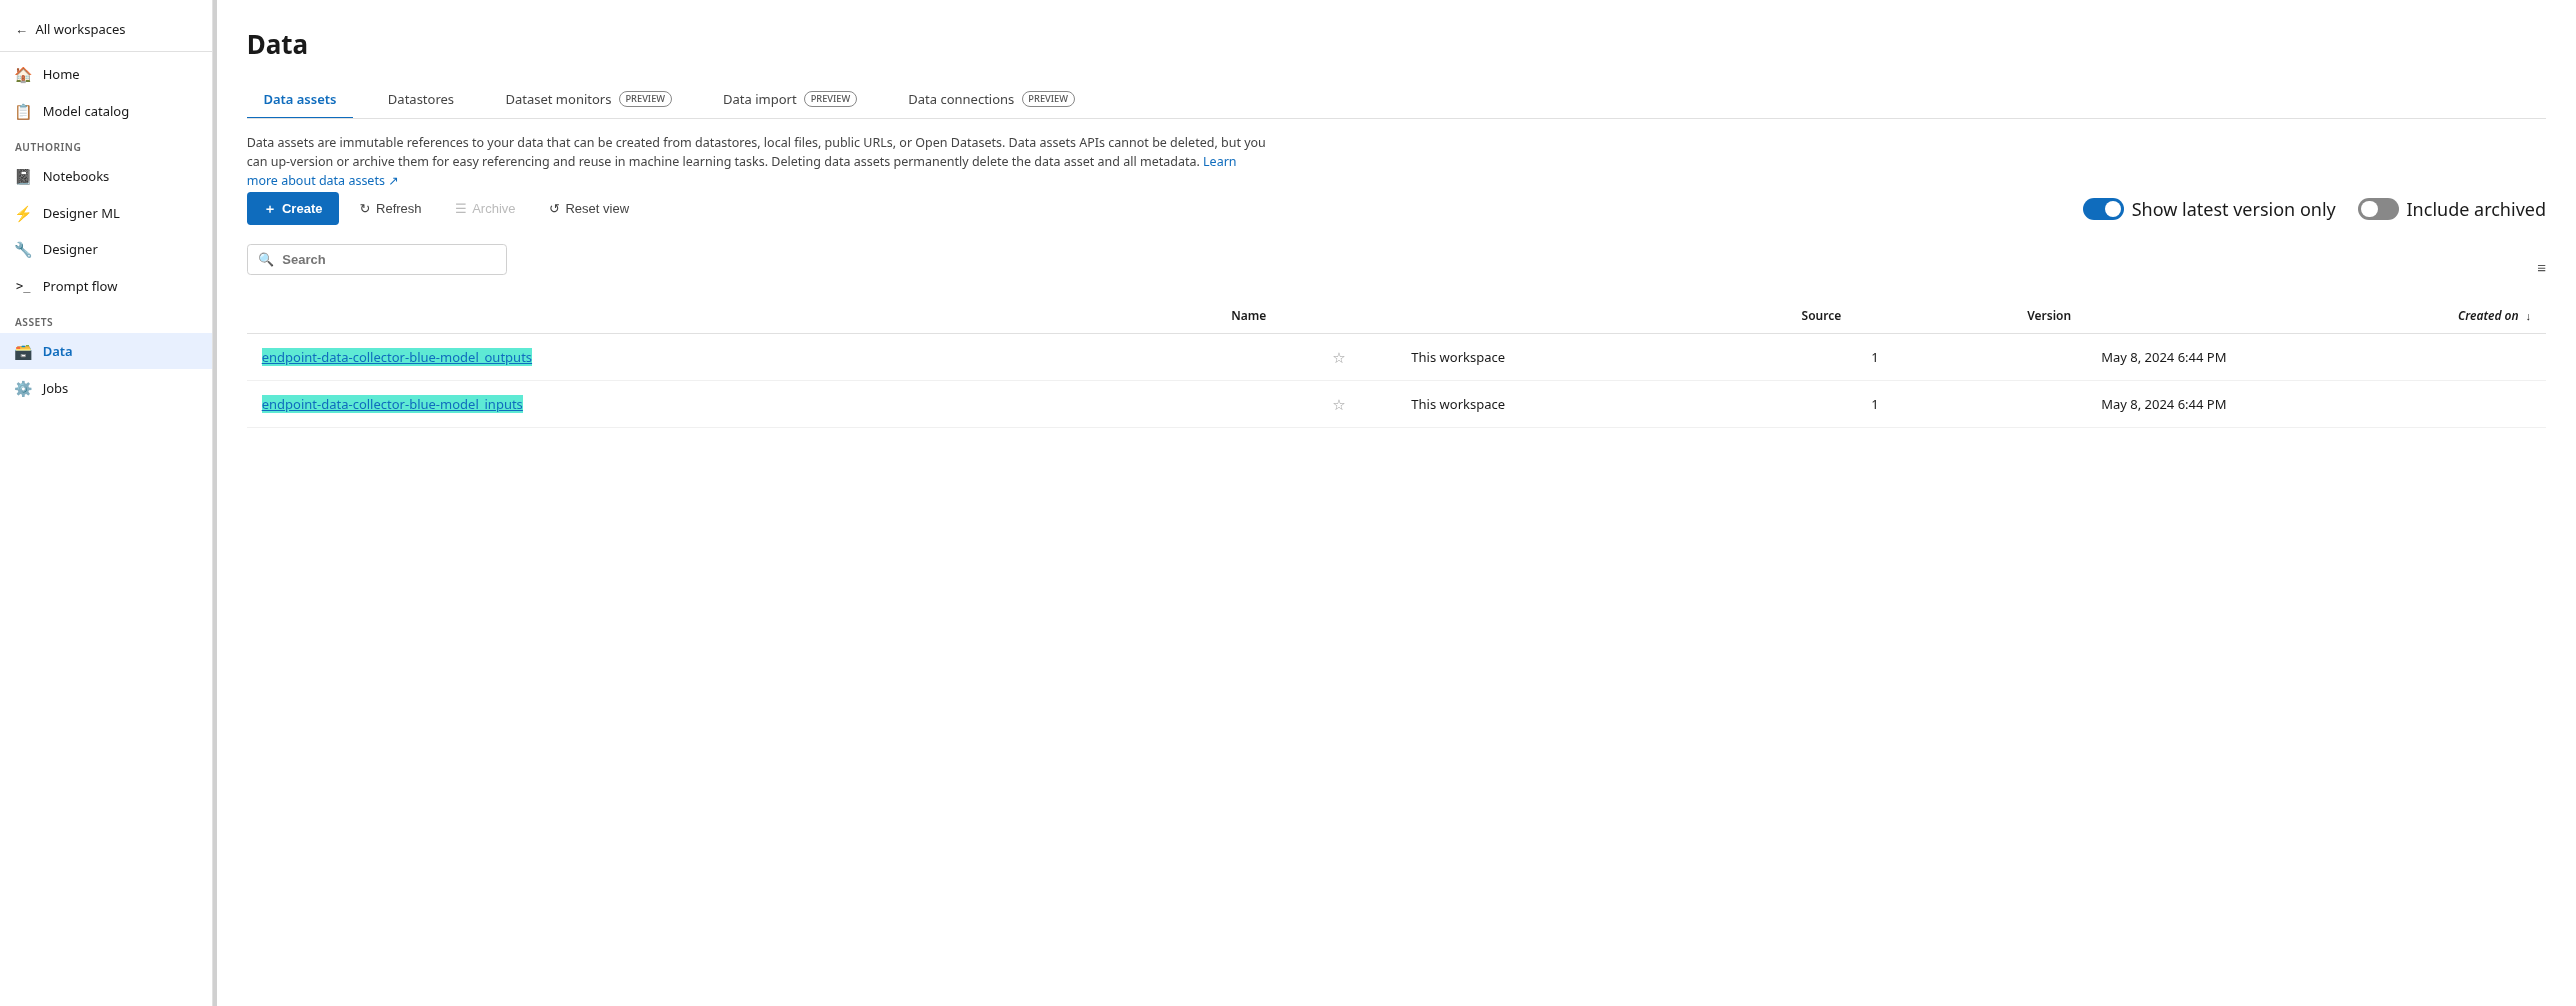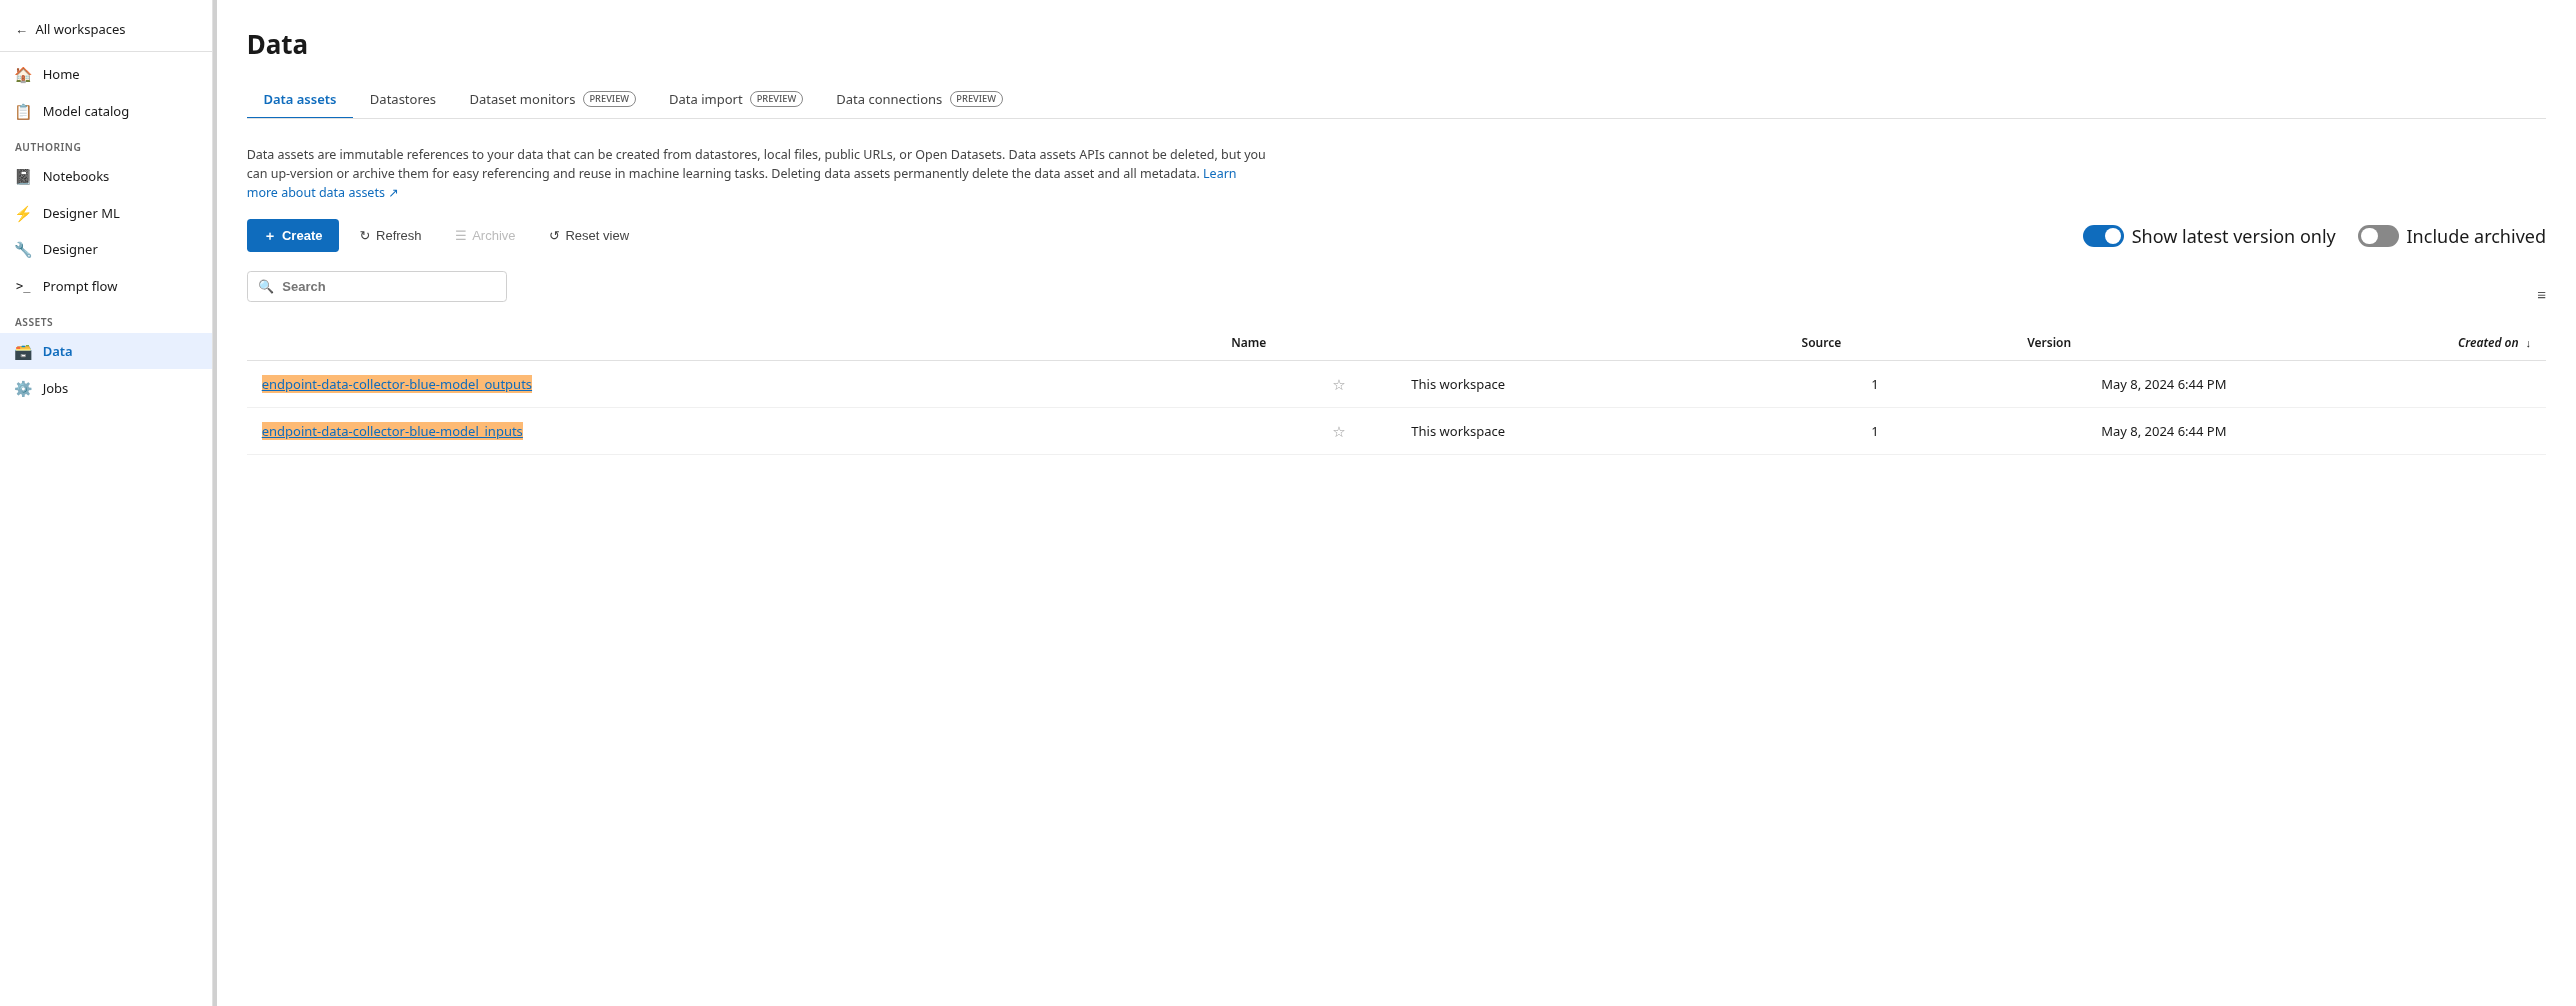--- a/index.html
+++ b/index.html
@@ -90,23 +90,23 @@
       font-size: 26px;
       font-weight: 700;
       color: #1a1a1a;
       margin-bottom: 18.6px;
     }
 
     
     .tabs {
       display: flex;
       align-items: center;
-      gap: 0;
+      gap: 18px;
       border-bottom: 0.9px solid #e0e0e0;
-      margin-bottom: 27px;
+      margin-bottom: 15px;
     }
     .tab {
       padding: 9.3px 16.7px;
       cursor: pointer;
       font-size: 13px;
       color: #444;
       border-bottom: 1.9px solid transparent;
       display: flex;
       align-items: center;
       gap: 7.4px;
@@ -124,21 +124,21 @@
       border-radius: 9.3px;
       color: #555;
       font-weight: 500;
     }
 
     
     .description {
       font-size: 12.5px;
       color: #444;
       line-height: 1.5;
-      margin-bottom: 17px;
+      margin-bottom: 2px;
       max-width: 1020px;
     }
     .description a {
       color: #0f6cbd;
       text-decoration: none;
     }
 
     
     .toolbar {
       display: flex;
@@ -247,21 +247,21 @@
       border-bottom: 0.9px solid #f0f0f0;
     }
 
     .col-name { width: 45%; }
     .col-star { width: 33px; text-align: center; }
     .col-source { width: 20%; }
     .col-version { width: 10%; }
     .col-created { width: 20%; }
 
     .link-highlight {
-      background: #fdba74;
+      background: #5eead4;
       color: #0f6cbd;
       text-decoration: underline;
       cursor: pointer;
       font-size: 13px;
     }
 
     .star-icon {
       color: #999;
       cursor: pointer;
       font-size: 15px;

